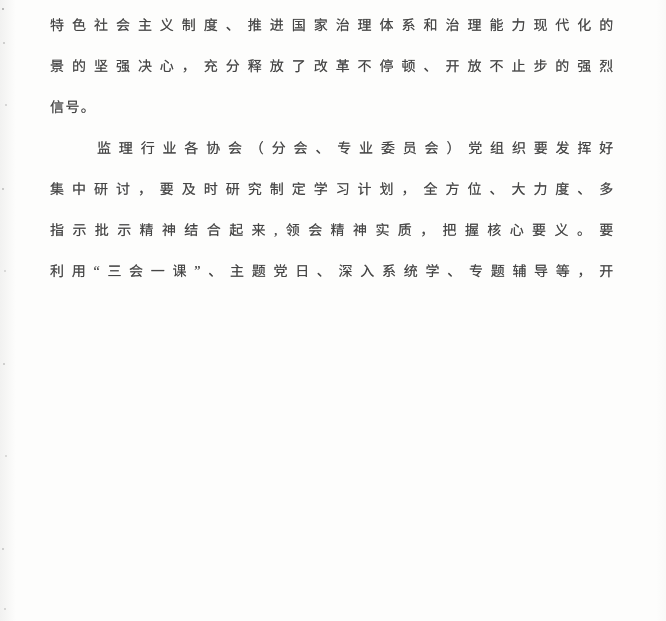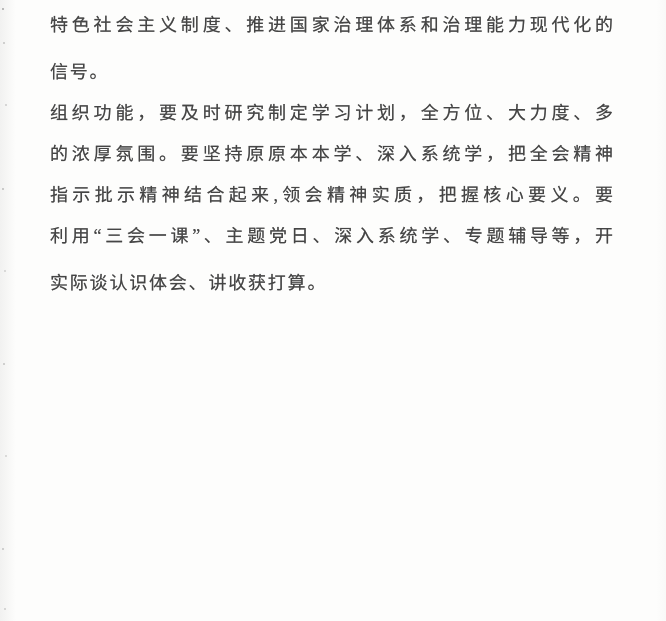--- a/index.html
+++ b/index.html
@@ -39,45 +39,44 @@
   }
   .textblock {
     position: absolute;
     left: 50px;
     top: 5px;
     width: 564px;
   }
   .line {
     height: 41px;
     line-height: 41px;
-    font-size: 18px;
+    font-size: 14px;
     color: #454545;
     letter-spacing: 0.05em;
     text-align: justify;
     text-align-last: justify;
     text-justify: inter-character;
     white-space: nowrap;
     text-shadow: 0 0 0.6px rgba(90,90,90,0.55);
     -webkit-text-stroke: 0.2px rgba(70,70,70,0.4);
   }
   .line.para-end {
     text-align-last: left;
     letter-spacing: 0.1em;
-    margin-top: 6px;
   }
   .line.para-start {
     text-indent: 47px;
   }
 </style>
 </head>
 <body>
 
 <div class="page">
   <div class="textblock">
     <div class="line">特色社会主义制度、推进国家治理体系和治理能力现代化的</div>
+    <div class="line">景的坚强决心，充分释放了改革不停顿、开放不止步的强烈</div>
     <div class="line para-end">信号。</div>
-    <div class="line">组织功能，要及时研究制定学习计划，全方位、大力度、多</div>
-    <div class="line">的浓厚氛围。要坚持原原本本学、深入系统学，把全会精神</div>
+    <div class="line para-start">监理行业各协会（分会、专业委员会）党组织要发挥好</div>
+    <div class="line">集中研讨，要及时研究制定学习计划，全方位、大力度、多</div>
     <div class="line">指示批示精神结合起来,领会精神实质，把握核心要义。要</div>
     <div class="line">利用“三会一课”、主题党日、深入系统学、专题辅导等，开</div>
-    <div class="line para-end">实际谈认识体会、讲收获打算。</div>
   </div>
 </div>
 
 </body></html>

